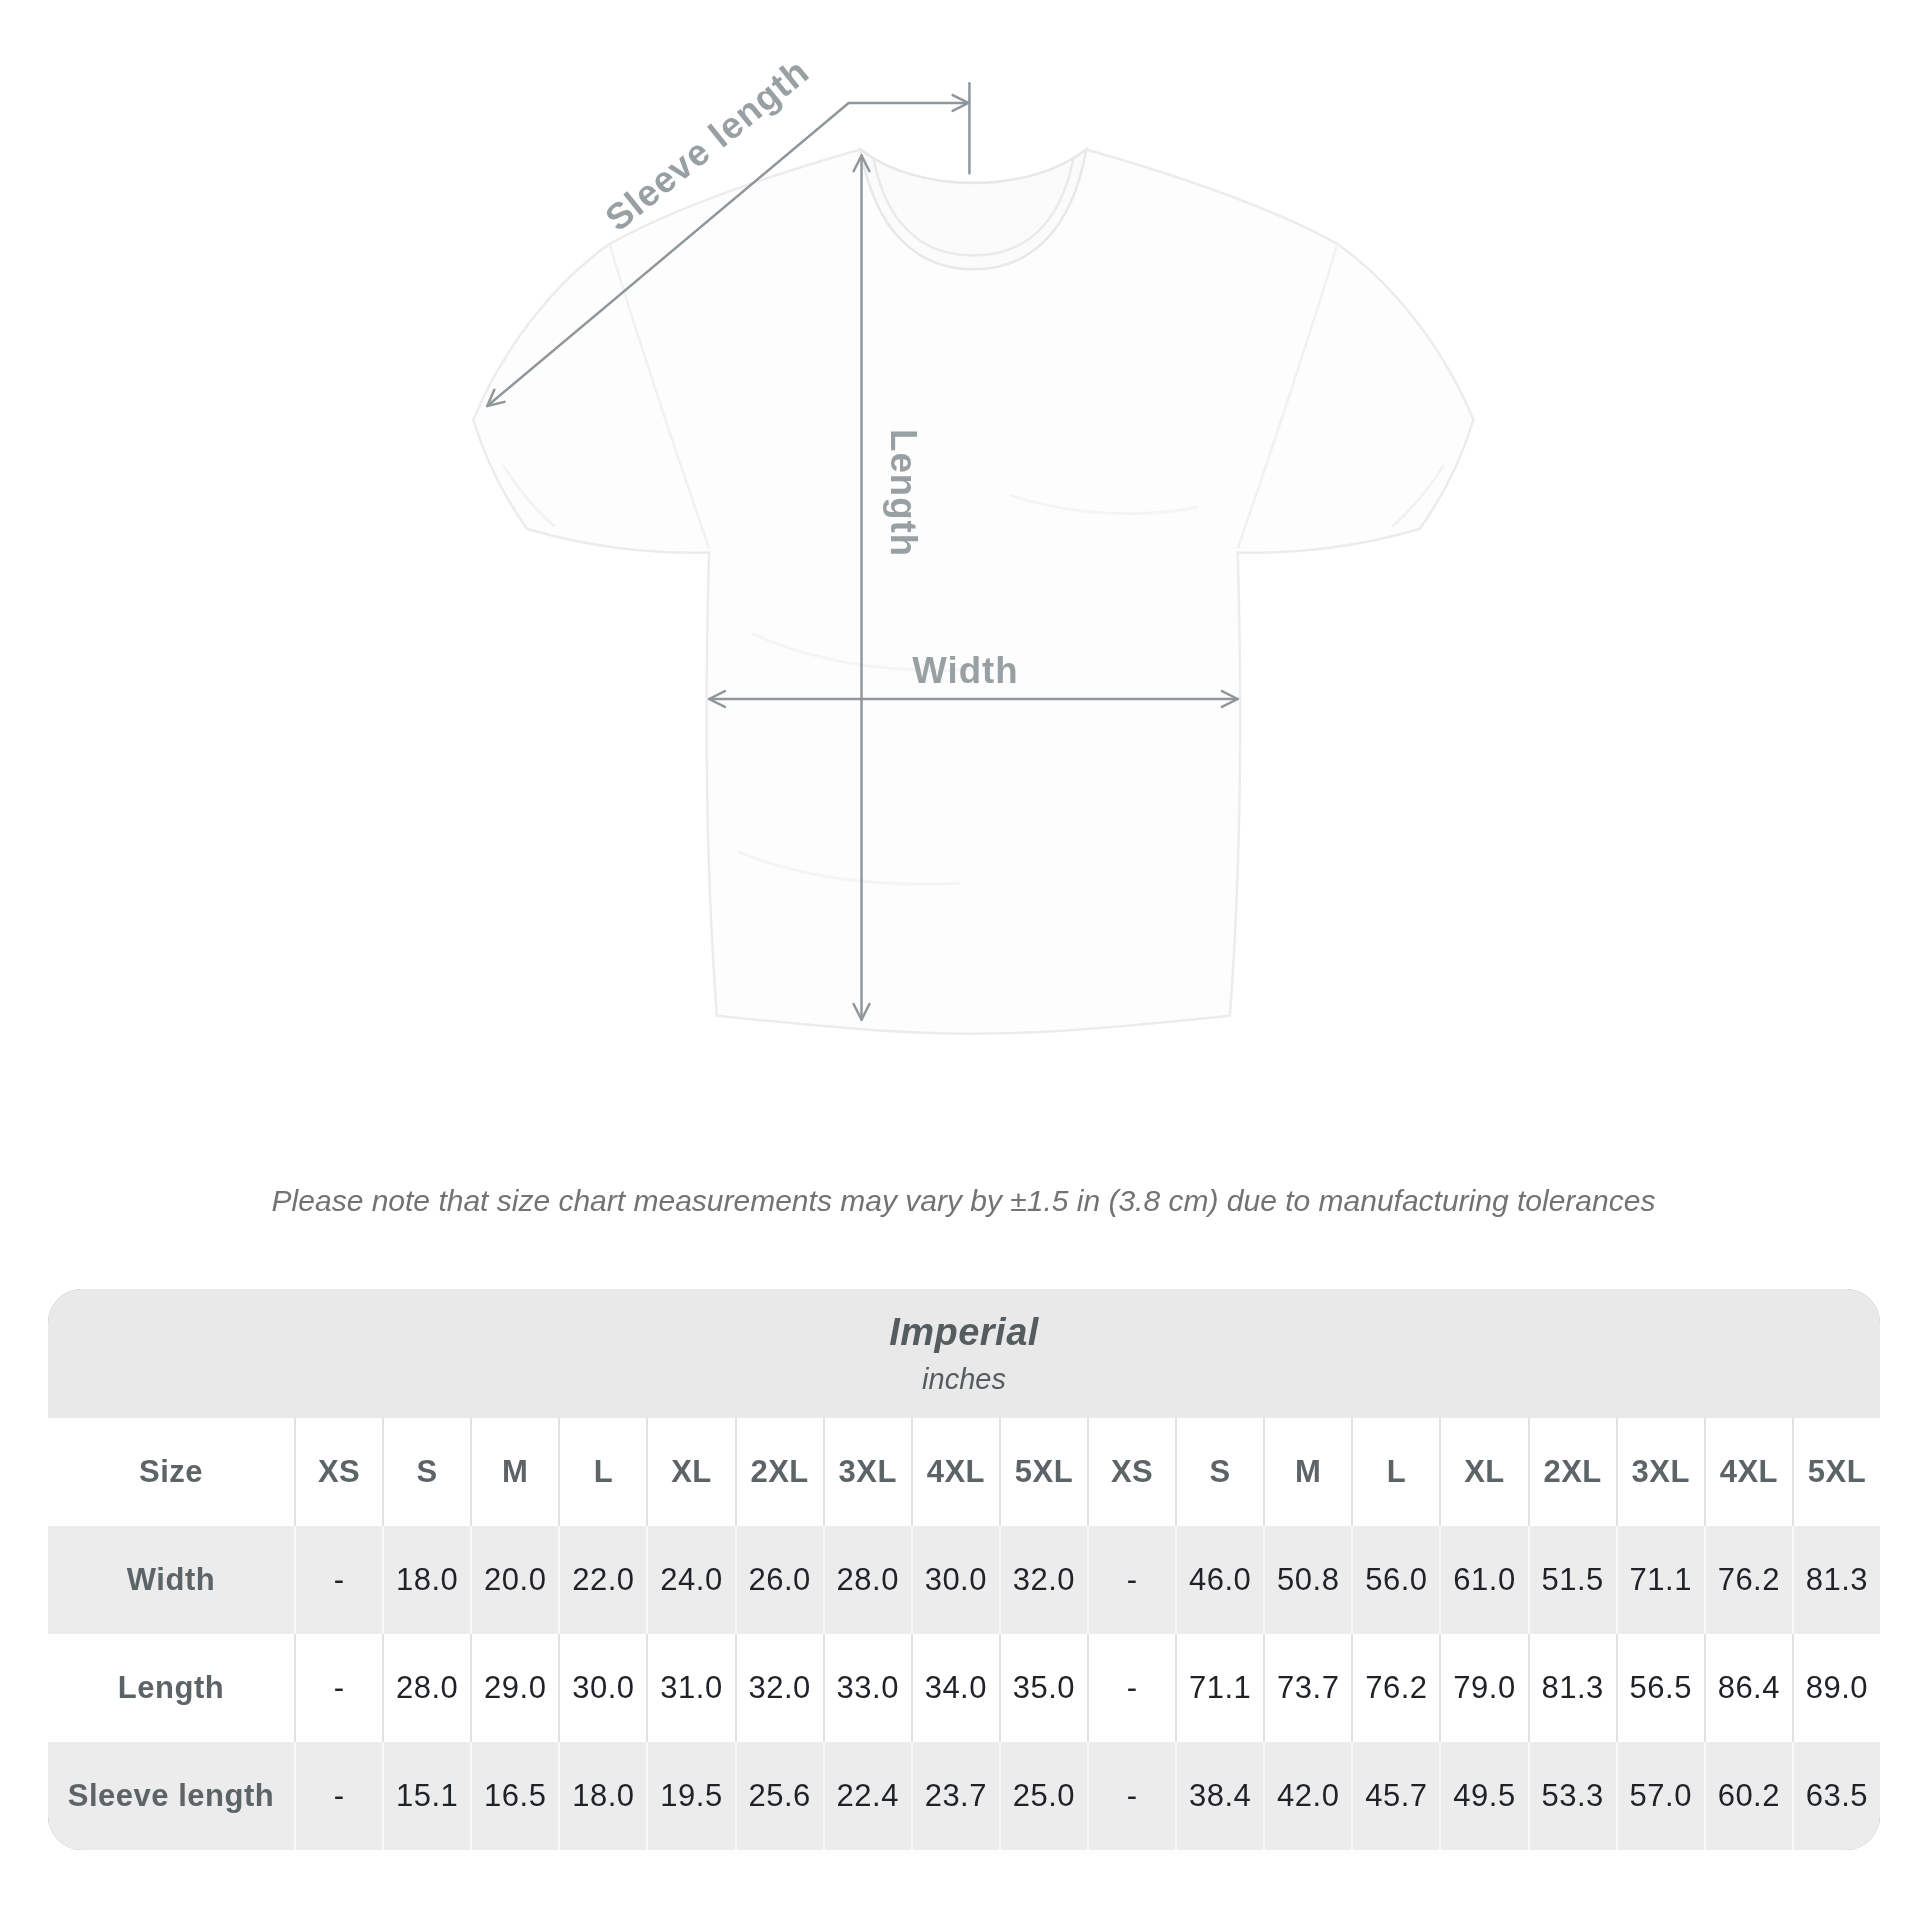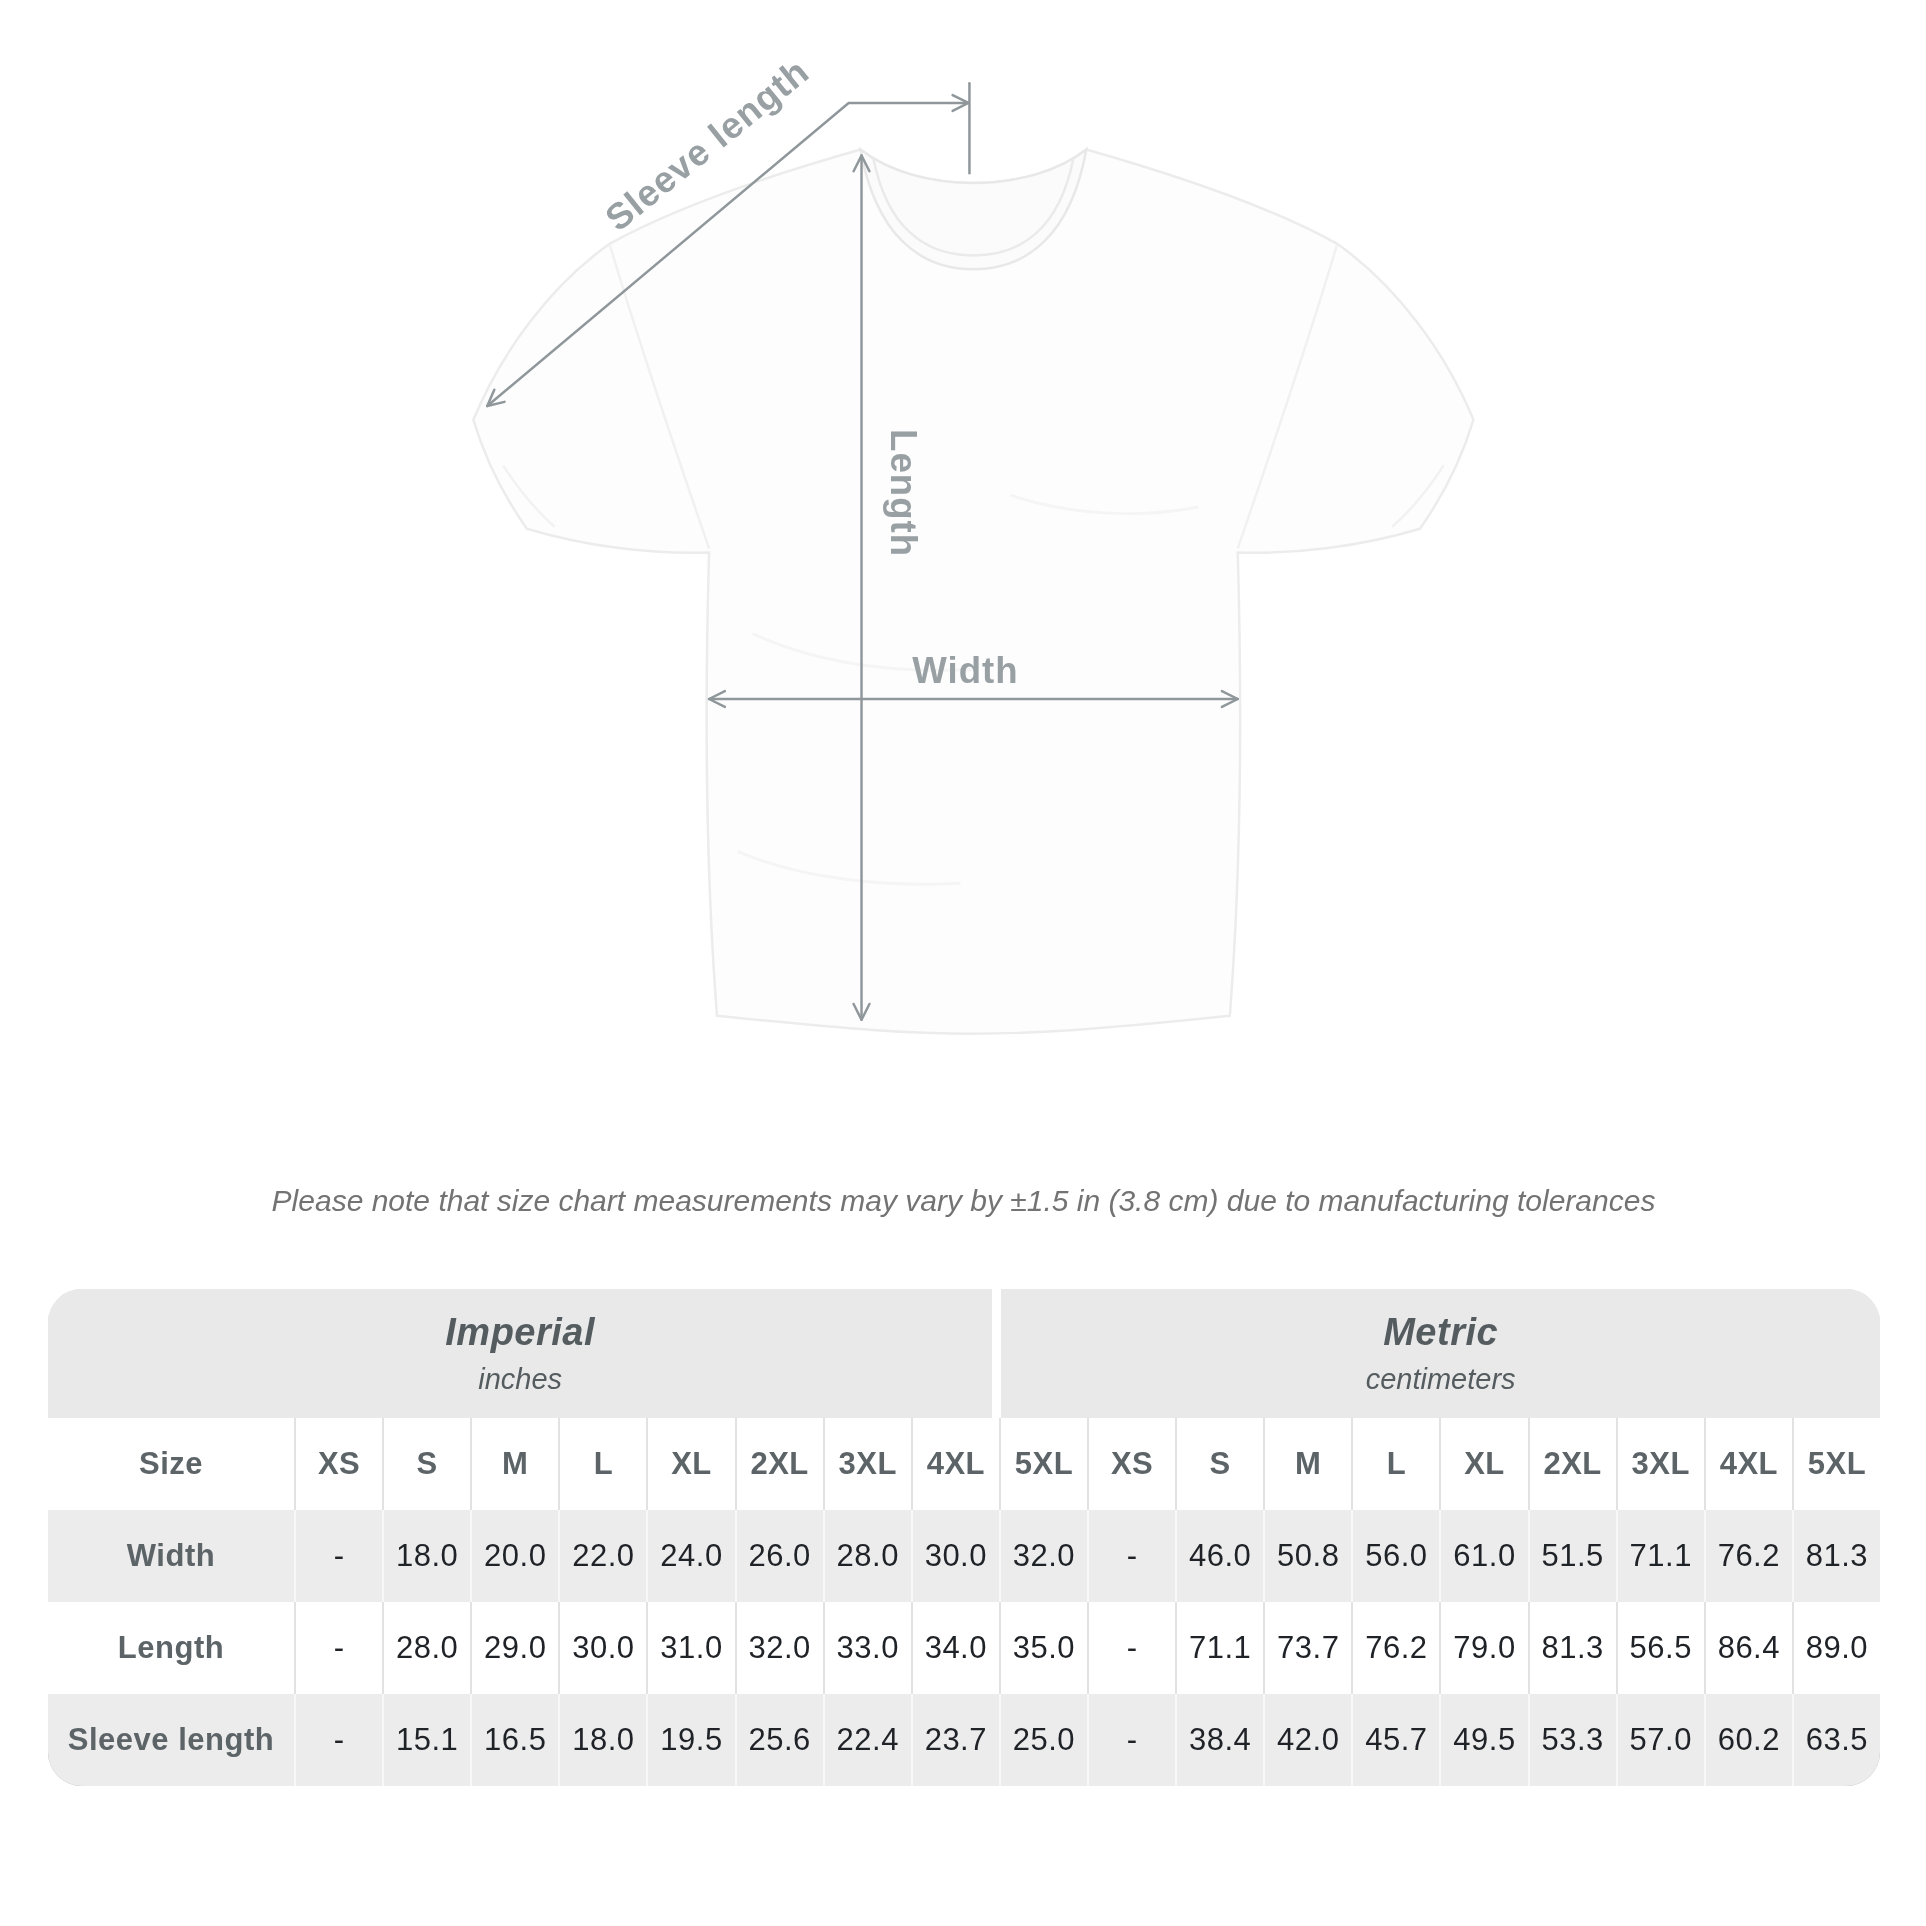--- a/index.html
+++ b/index.html
@@ -90,21 +90,21 @@
   .band-unit {
     font-size: 29px;
     font-style: italic;
     color: #555c60;
     margin-top: 9px;
     text-align: center;
   }
   .grid-row {
     display: grid;
     grid-template-columns: 246px repeat(18, 1fr);
-    height: 92px;
+    height: 108px;
   }
   .grid-row.white { background: #ffffff; --sep: #e2e2e2; }
   .grid-row.gray  { background: #ececec; --sep: #f8f8f8; }
   .cell {
     display: flex;
     align-items: center;
     justify-content: center;
     font-size: 31px;
     color: #1f2327;
     letter-spacing: 0.5px;
@@ -178,24 +178,20 @@
   </div>
 
   <div class="page-subtitle">Please note that size chart measurements may vary by ±1.5 in (3.8 cm) due to manufacturing tolerances</div>
 
   <div class="tbl">
 
     <div class="band">
       <div class="band-half left">
         <div class="band-title">Imperial</div>
         <div class="band-unit">inches</div>
-      </div>
-      <div class="band-half right">
-        <div class="band-title">Metric</div>
-        <div class="band-unit">centimeters</div>
       </div>
     </div>
 
     <div class="grid-row white">
       <div class="cell hd">Size</div>
       <div class="cell hd">XS</div>
       <div class="cell hd">S</div>
       <div class="cell hd">M</div>
       <div class="cell hd">L</div>
       <div class="cell hd">XL</div>

